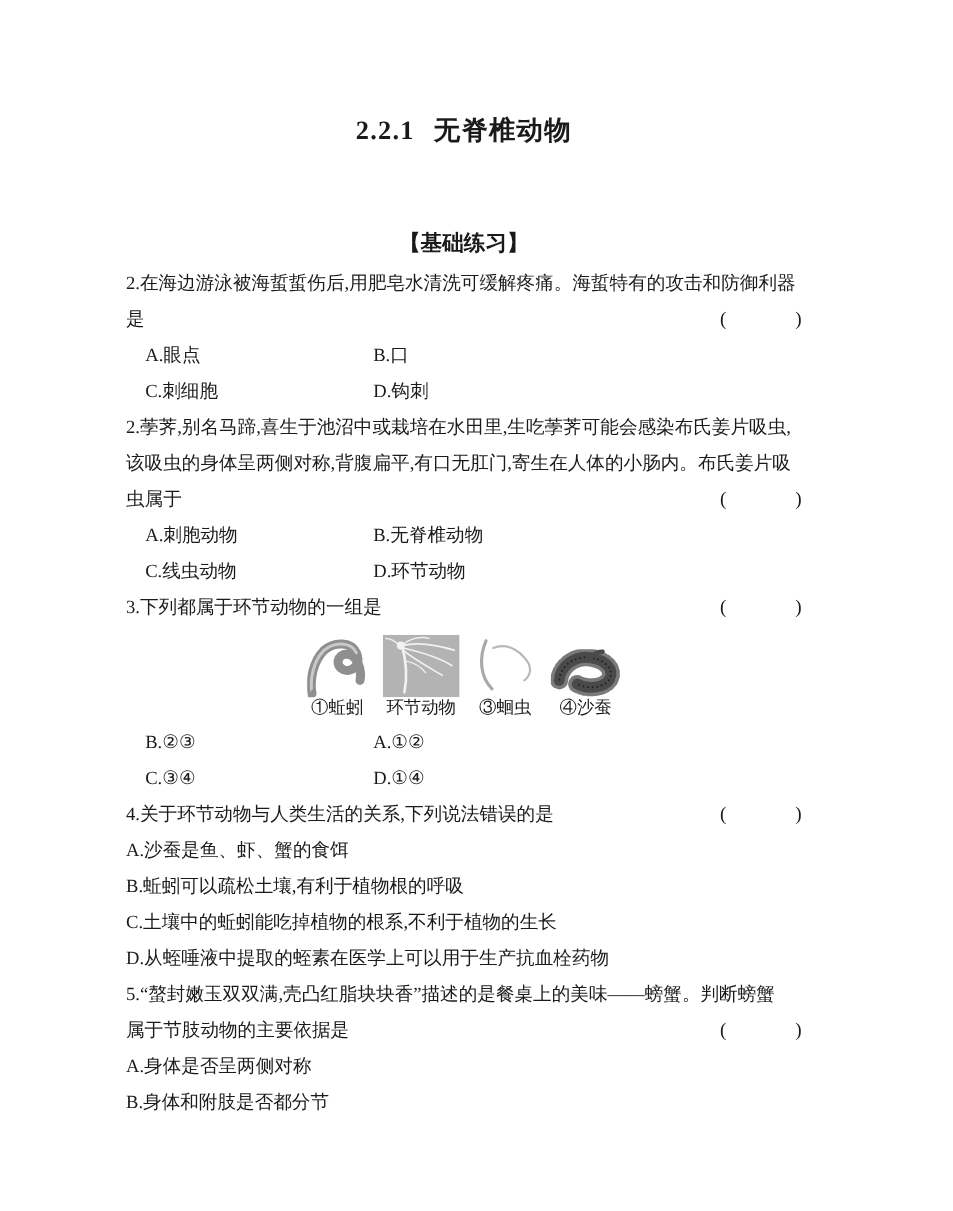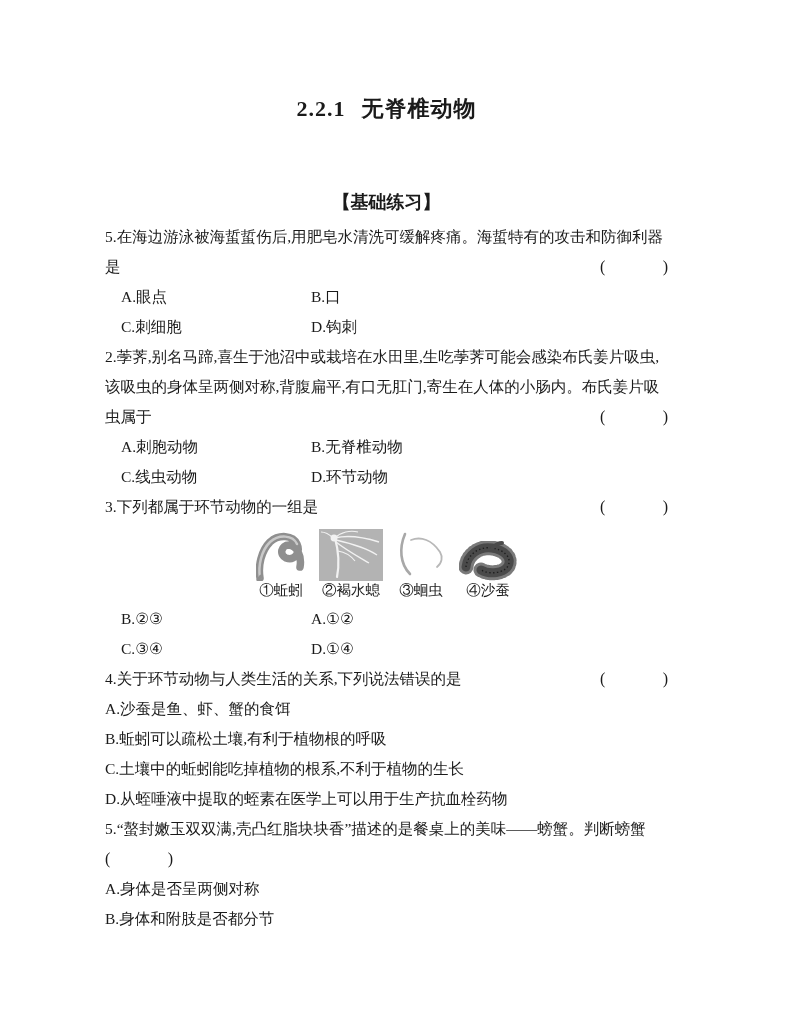--- a/index.html
+++ b/index.html
@@ -88,21 +88,21 @@
 
     <div class="doc-title">
       <span class="title-number">2.2.1</span><span>无脊椎动物</span>
     </div>
 
     <div class="section-header">【基础练习】</div>
 
     <div class="questions">
 
       <section>
-        <div class="line">5.在海边游泳被海蜇蜇伤后,用肥皂水清洗可缓解疼痛。海蜇特有的攻击和防御利器</div>
+        <div class="line">2.在海边游泳被海蜇蜇伤后,用肥皂水清洗可缓解疼痛。海蜇特有的攻击和防御利器</div>
         <div class="line flex">
           <span>是</span>
           <span class="paren">
               <span>(</span>
               <span>)</span>
             </span>
         </div>
         <div class="options two-col">
           <div class="option">A.眼点</div>
           <div class="option">B.口</div>
@@ -154,21 +154,21 @@
               <rect x="0" y="0" width="64" height="52" fill="#b3b3b3"></rect>
               <path d="M16 9 C 19 20 21 33 18 48" fill="none" stroke="#f2f2f2" stroke-width="2.2" stroke-linecap="round"></path>
               <path d="M16 9 C 28 6 44 8 60 13" fill="none" stroke="#f2f2f2" stroke-width="1.4"></path>
               <path d="M17 11 C 30 14 46 18 58 26" fill="none" stroke="#f2f2f2" stroke-width="1.4"></path>
               <path d="M17 13 C 27 21 38 27 50 34" fill="none" stroke="#f2f2f2" stroke-width="1.4"></path>
               <path d="M16 9 C 22 3 31 1 39 3" fill="none" stroke="#f2f2f2" stroke-width="1.2"></path>
               <path d="M14 9 C 10 5 6 3 2 3" fill="none" stroke="#f2f2f2" stroke-width="1.2"></path>
               <path d="M19 22 C 26 23 32 27 36 32" fill="none" stroke="#f2f2f2" stroke-width="1.1"></path>
               <circle cx="15" cy="9" r="3.4" fill="#f2f2f2"></circle>
             </svg>
-            <div class="fig-label">②褐水螅</div>
+            <div class="fig-label">环节动物</div>
           </div>
 
           <div class="fig-item">
             <svg width="50" height="50" viewBox="0 0 50 50">
               <path d="M9 3 C 3 17 4 33 14 43" fill="none" stroke="#a8a8a8" stroke-width="2.6" stroke-linecap="round"></path>
               <path d="M15 9 C 25 5 36 9 44 21 C 47 26 46 32 41 36" fill="none" stroke="#b8b8b8" stroke-width="1.8" stroke-linecap="round"></path>
             </svg>
             <div class="fig-label">③蛔虫</div>
           </div>
 
@@ -204,20 +204,21 @@
           <div class="option line">A.沙蚕是鱼、虾、蟹的食饵</div>
           <div class="option line">B.蚯蚓可以疏松土壤,有利于植物根的呼吸</div>
           <div class="option line">C.土壤中的蚯蚓能吃掉植物的根系,不利于植物的生长</div>
           <div class="option line">D.从蛭唾液中提取的蛭素在医学上可以用于生产抗血栓药物</div>
         </div>
       </section>
 
       <section>
         <div class="line">5.“螯封嫩玉双双满,壳凸红脂块块香”描述的是餐桌上的美味——螃蟹。判断螃蟹</div>
         <div class="line flex">
+          <span>属于节肢动物的主要依据是</span>
           <span class="paren">
               <span>(</span>
               <span>)</span>
             </span>
         </div>
         <div class="options">
           <div class="option line">A.身体是否呈两侧对称</div>
           <div class="option line">B.身体和附肢是否都分节</div>
         </div>
       </section>

